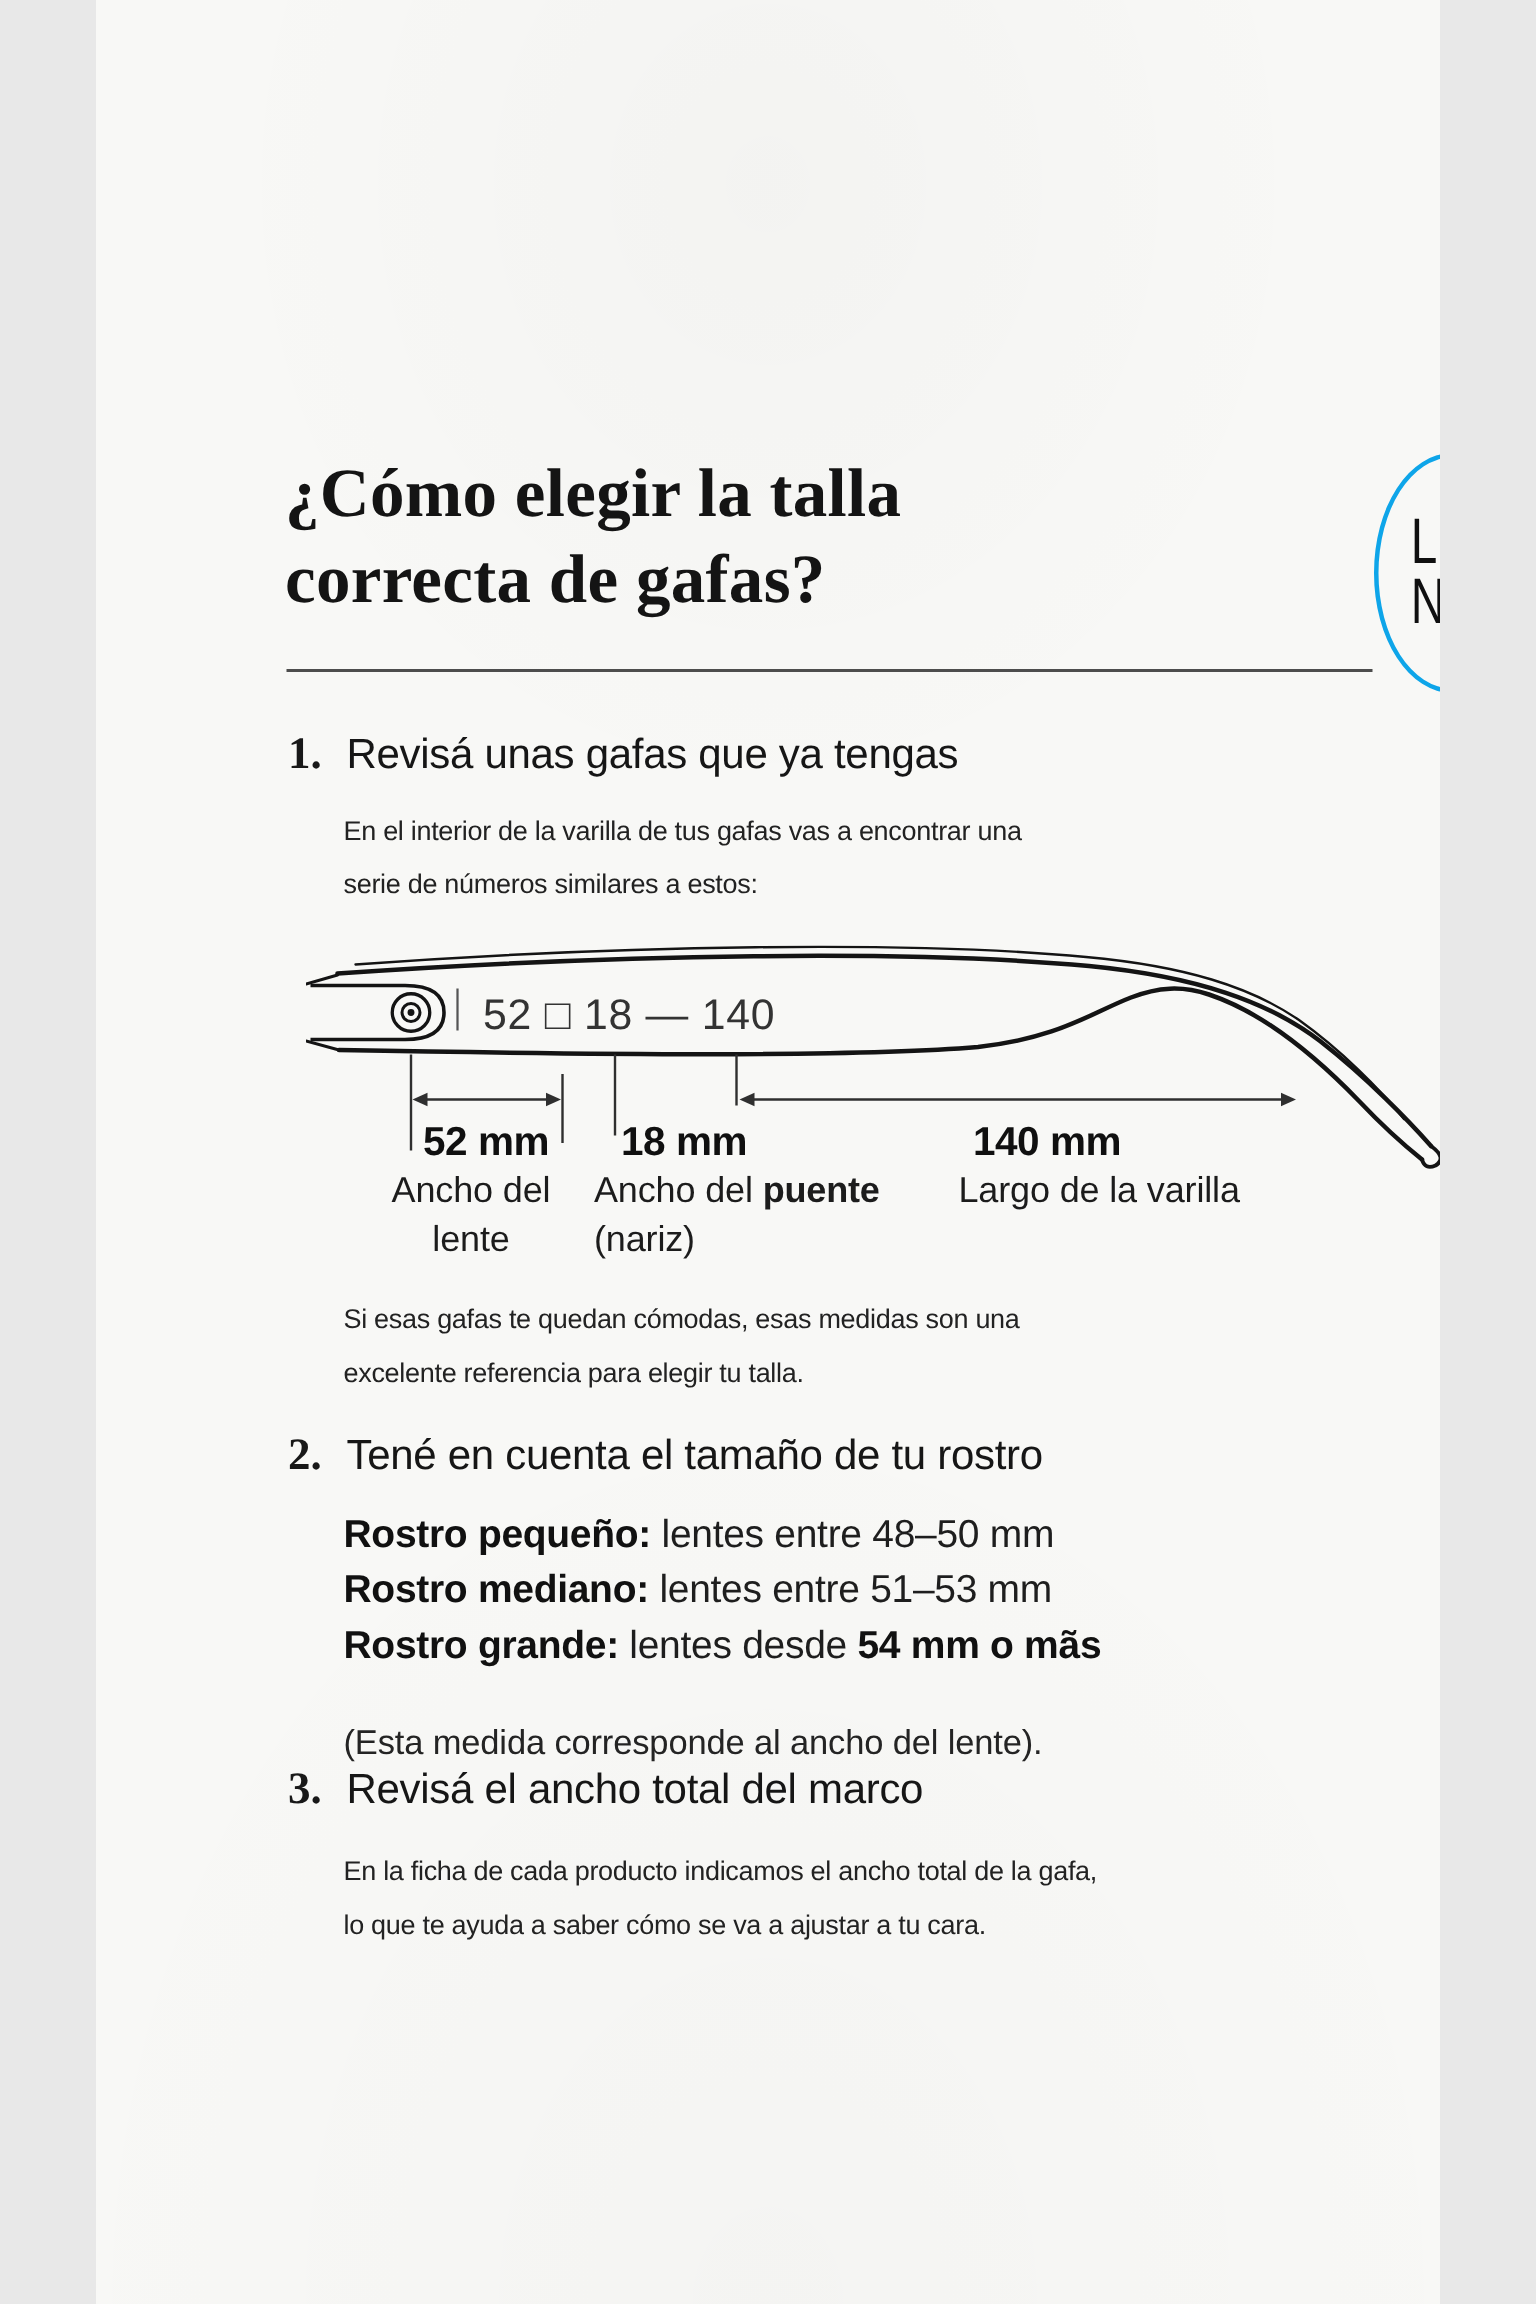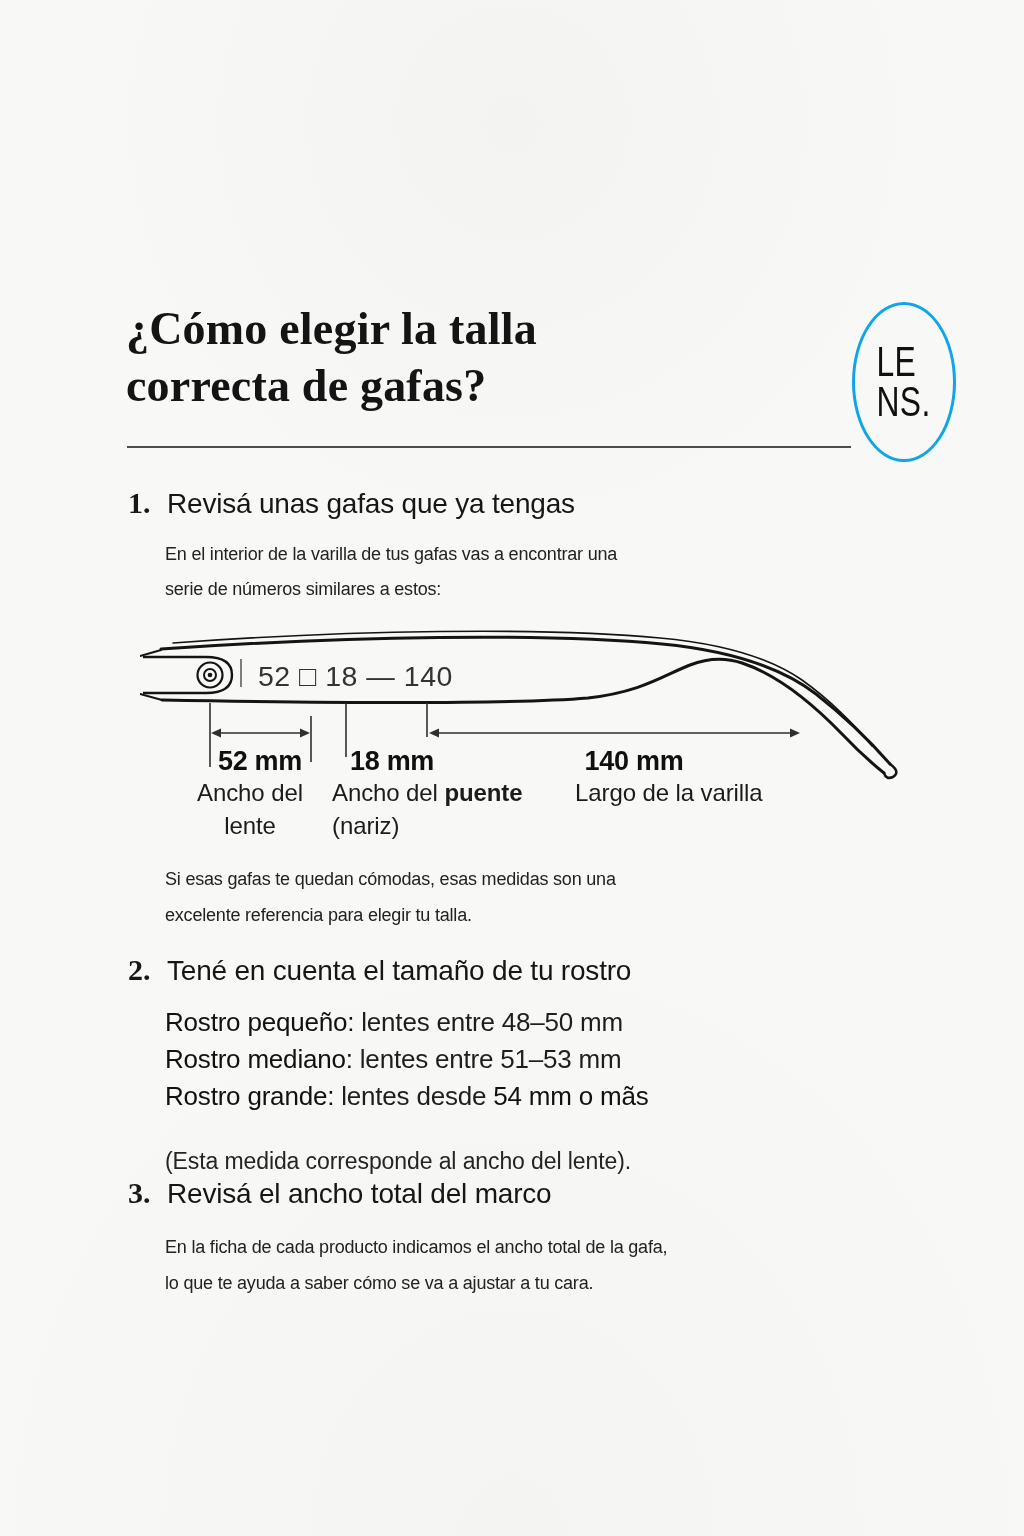--- a/index.html
+++ b/index.html
@@ -1,18 +1,18 @@
 <!DOCTYPE html>
 <html style="--background: #f8f8f6; --ink: #1a1a1a;"><head>
 <meta charset="utf-8">
 <style>
   html,body{margin:0;padding:0;background:#e8e8e8;}
   .page{
     position:relative;
-    width:1024px;height:1536px;
+    width:896px;height:1536px;
     margin:0 auto;
     background:var(--background,#f8f8f6);
     font-family:"Liberation Sans",sans-serif;
     color:var(--ink,#1a1a1a);
     overflow:hidden;
   }
   
   .page::before{
     content:"";position:absolute;inset:0;
     background:
@@ -90,21 +90,21 @@
     font-family:"Liberation Sans",sans-serif;
     font-size:24px;fill:#1c1c1c;letter-spacing:-.1px;
   }
   .figure .lbl .b{font-weight:700;}
 
   .face-list{
     position:absolute;left:165px;top:1004px;
     font-size:26px;line-height:37px;color:#1e1e1e;
     letter-spacing:-.2px;white-space:nowrap;
   }
-  .face-list .row b{font-weight:400;color:#111;}
+  .face-list .row b{font-weight:700;color:#111;}
   .note{
     position:absolute;left:165px;top:1148px;
     font-size:23px;color:#242424;letter-spacing:-.1px;white-space:nowrap;
   }
 </style>
 </head>
 <body>
 
 <div class="page">
 

